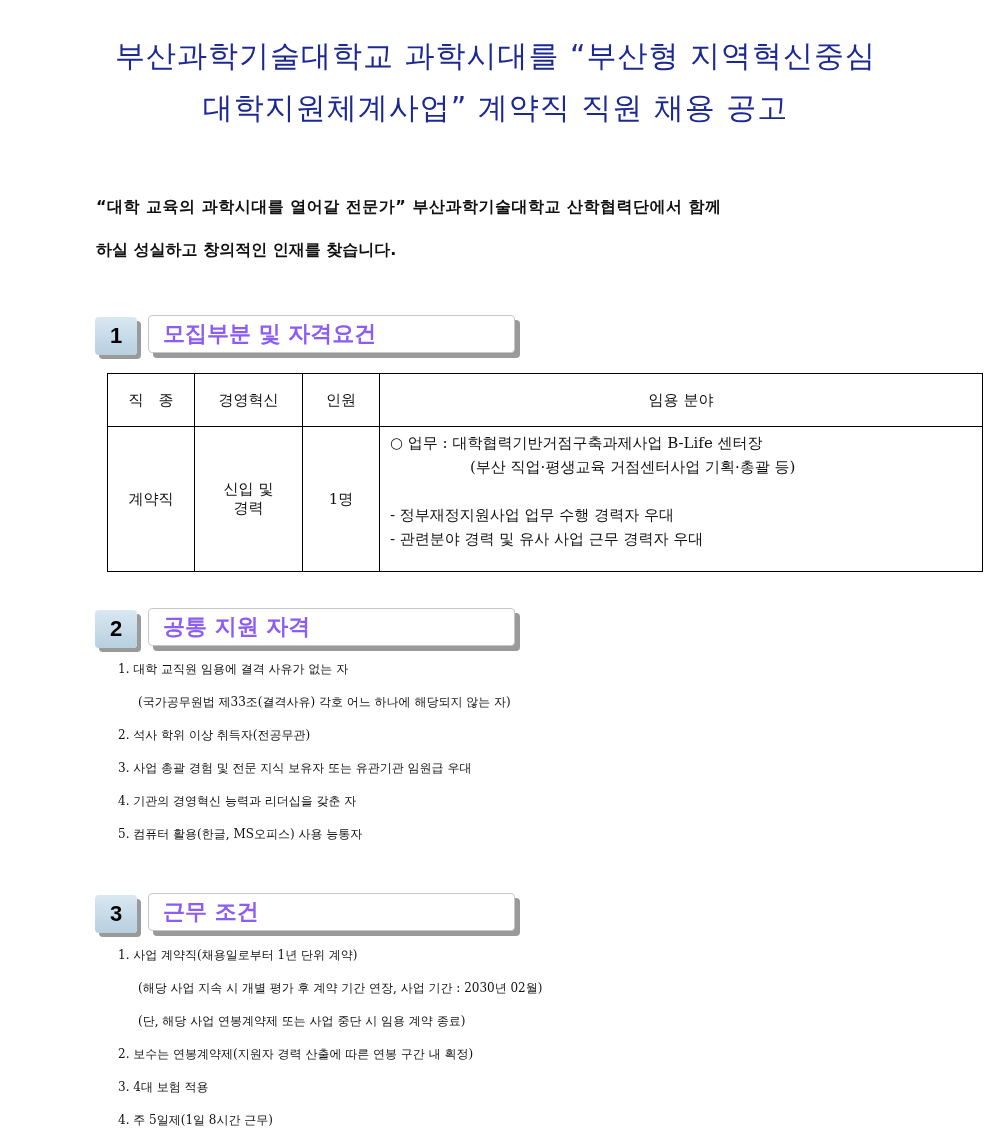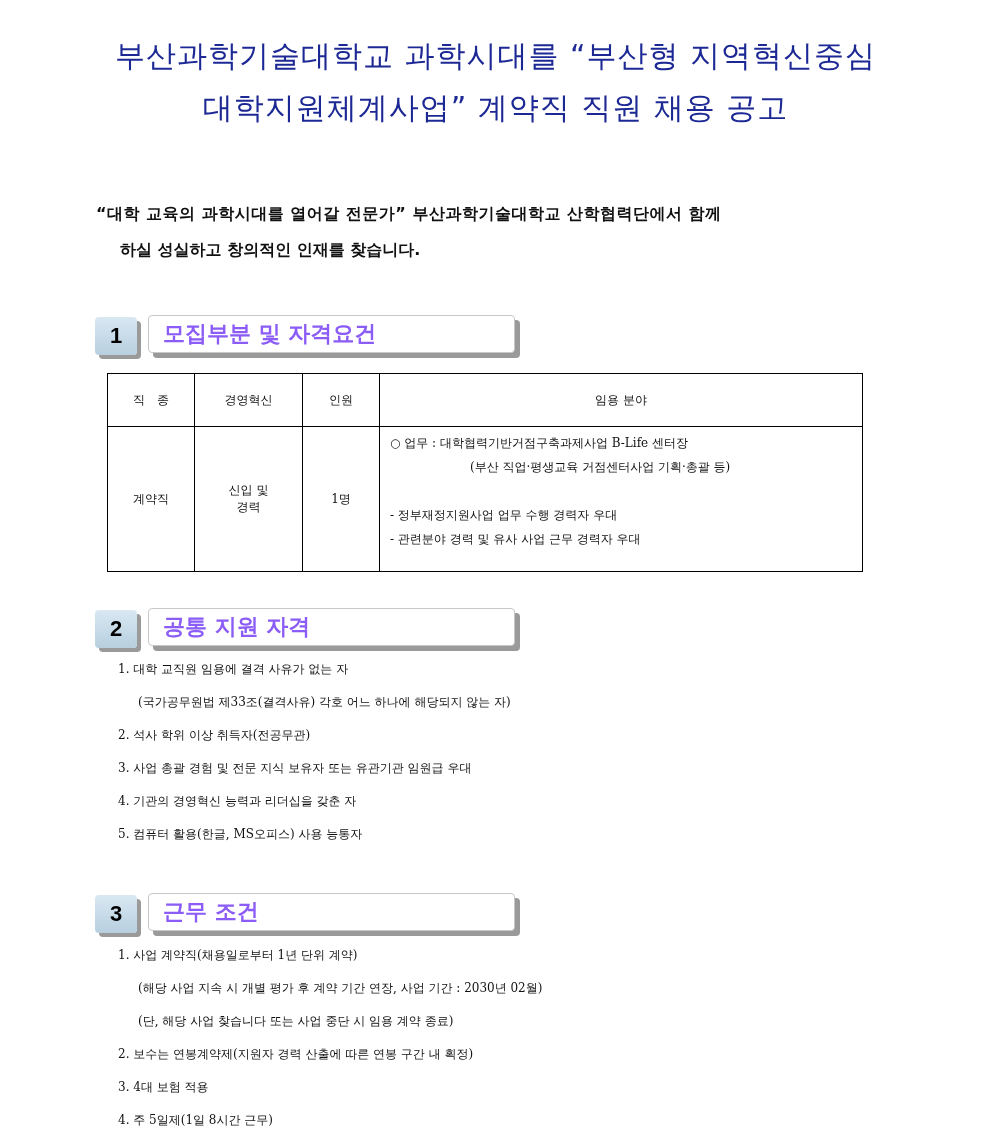--- a/index.html
+++ b/index.html
@@ -7,37 +7,37 @@
          font-family: "DejaVu Serif", "Liberation Serif", serif; color: #111; }
 
   .title { position: absolute; left: 0; width: 991px; text-align: center;
            color: #1c2894; font-family: "DejaVu Sans", sans-serif; font-size: 30px;
            letter-spacing: 1px; font-weight: normal; }
   .title.l1 { top: 36px; }
   .title.l2 { top: 88px; }
 
   .intro { position: absolute; left: 96px; width: 800px;
            font-family: "DejaVu Sans", sans-serif; font-weight: bold; font-size: 16px; }
-  .intro.l1 { top: 204px; letter-spacing: 0.5px; }
-  .intro.l2 { top: 240px; margin-left: 24px; }
+  .intro.l1 { top: 197px; letter-spacing: 0.5px; }
+  .intro.l2 { top: 240px; }
 
   .sec-head { position: absolute; left: 95px; height: 44px; }
   .sec-num { position: absolute; left: 0; top: 2px; width: 42px; height: 38px;
              background: linear-gradient(#d9e8f2, #b7cfdf); border-radius: 4px;
              box-shadow: 4px 4px 0 #9a9a9a; display: flex; align-items: center;
              justify-content: center; font-family: "Liberation Sans", sans-serif;
              font-weight: bold; font-size: 22px; color: #000; }
   .sec-box { position: absolute; left: 53px; top: 0; width: 367px; height: 38px;
              background: #fff; border: 1px solid #c8c8c8; border-radius: 4px;
              box-shadow: 5px 5px 0 #9a9a9a; display: flex; align-items: center;
              padding-left: 14px; box-sizing: border-box;
              font-family: "DejaVu Sans", sans-serif; font-weight: bold; font-size: 22px; color: #8b5cf6; }
 
-  table.req { position: absolute; left: 107px; top: 373px; width: 756px;
-              border-collapse: collapse; font-size: 12px; }
+  table.req { position: absolute; left: 107px; top: 373px; width: 876px;
+              border-collapse: collapse; font-size: 15px; }
   table.req td, table.req th { border: 1px solid #000; font-weight: normal; }
   table.req th { height: 50px; text-align: center; }
   table.req td.c { text-align: center; }
   .duty { padding: 4px 10px 20px 10px; line-height: 24px; }
   .duty .indent { padding-left: 80px; }
   .duty .gap { height: 24px; }
 
   .list { position: absolute; left: 118px; font-size: 12px; }
   .list .row { height: 33px; line-height: 33px; white-space: nowrap; }
   .list .sub { padding-left: 20px; }
@@ -101,17 +101,17 @@
 </div>
 
 <div class="sec-head" style="top:893px;">
   <div class="sec-num">3</div>
   <div class="sec-box">근무 조건</div>
 </div>
 
 <div class="list" style="top:939px;">
   <div class="row">1. 사업 계약직(채용일로부터 1년 단위 계약)</div>
   <div class="row sub">(해당 사업 지속 시 개별 평가 후 계약 기간 연장, 사업 기간 : 2030년 02월)</div>
-  <div class="row sub">(단, 해당 사업 찾습니다 또는 사업 중단 시 임용 계약 종료)</div>
+  <div class="row sub">(단, 해당 사업 연봉계약제 또는 사업 중단 시 임용 계약 종료)</div>
   <div class="row">2. 보수는 연봉계약제(지원자 경력 산출에 따른 연봉 구간 내 획정)</div>
   <div class="row">3. 4대 보험 적용</div>
   <div class="row">4. 주 5일제(1일 8시간 근무)</div>
 </div>
 
 </body></html>

